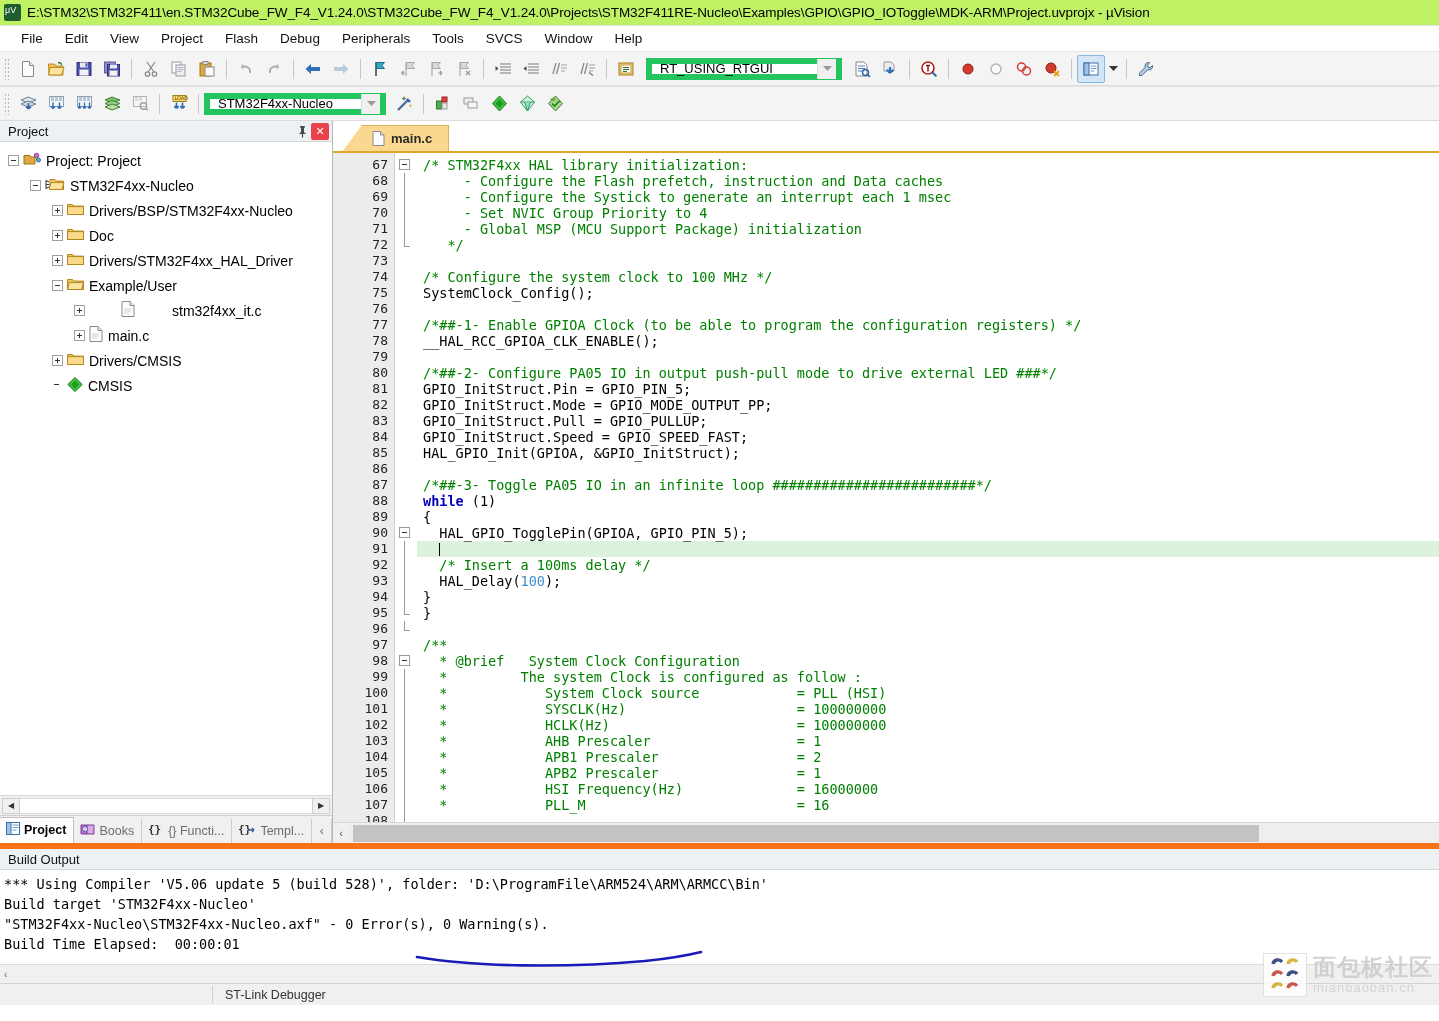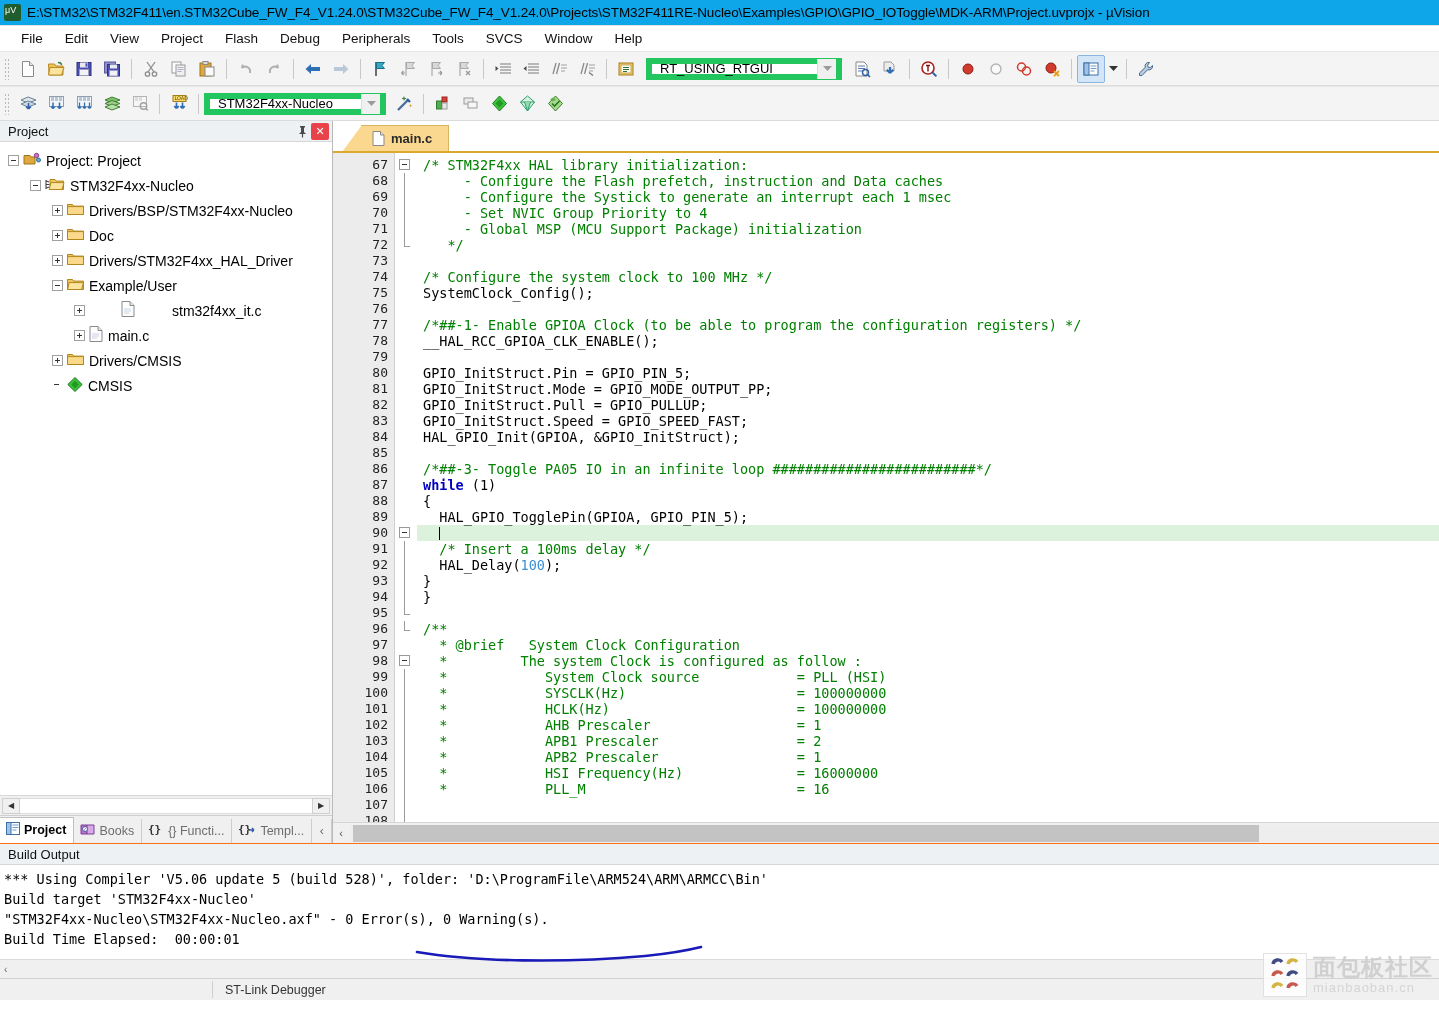--- a/index.html
+++ b/index.html
@@ -1,21 +1,21 @@
 <!DOCTYPE html>
 <html><head>
 <meta charset="utf-8">
 <style>
   * { box-sizing: border-box; margin:0; padding:0; }
   html,body{ width:1439px; height:1021px; overflow:hidden; background:#fff;
     font-family:"Liberation Sans", sans-serif; }
 
   
   .titlebar{ height:26px; display:flex; align-items:center; gap:6px;
-    padding:0 4px; background:#0ea5e9; border-bottom:1px solid #e3e3e3; }
+    padding:0 4px; background:#bef264; border-bottom:1px solid #e3e3e3; }
   .titlebar .appicon{ width:17px; height:17px; background:#1f5c2e; border-radius:2px;
     position:relative; flex:0 0 auto; }
   .titlebar .appicon:after{ content:"μV"; position:absolute; left:1px; top:1px;
     font-size:9px; color:#fff; font-family:"Liberation Sans",sans-serif; }
   .titlebar .ttext{ font-size:13.5px; color:#000; white-space:nowrap; letter-spacing:-0.1px; }
 
   
   .menubar{ height:25px; display:flex; align-items:center; padding-left:10px;
     background:#fff; }
   .menubar .mi{ font-size:13.5px; color:#111; padding:2px 11px; cursor:default; }
@@ -111,21 +111,21 @@
   .caret{ display:inline-block; width:1px; height:13px; background:#000;
     vertical-align:-2px; }
   .ehscroll{ height:21px; background:#f0f0f0; display:flex; align-items:center;
     border-top:1px solid #d5d5d5; }
   .ehs-btn{ width:16px; text-align:center; font-size:11px; color:#555; }
   .ehs-track{ flex:1; height:17px; background:#eee; position:relative; }
   .ehs-thumb{ position:absolute; left:4px; top:0; width:906px; height:17px;
     background:#c3c3c3; }
 
   
-  .buildpanel{ border-top:1px solid #f97316; background:#fff; }
+  .buildpanel{ border-top:6px solid #f97316; background:#fff; }
   .build-head{ height:21px; background:#eef1f4; display:flex; align-items:center;
     padding-left:8px; border-bottom:1px solid #d6d6d6; font-size:13px; color:#111; }
   .build-body{ height:95px; background:#fff; padding:4px 0 0 4px; position:relative;
     border-bottom:1px solid #dcdcdc; }
   .bline{ font-family:"DejaVu Sans Mono", monospace; font-size:13.5px; color:#000;
     height:20px; line-height:20px; white-space:pre; }
   .annot{ position:absolute; left:415px; top:78px; pointer-events:none; }
   .build-scroll{ height:18px; background:#f0f0f0; display:flex; align-items:center;
     padding-left:4px; }
 
@@ -811,20 +811,21 @@
           <div class="cline"><span class="cm">     - Set NVIC Group Priority to 4</span></div>
           <div class="cline"><span class="cm">     - Global MSP (MCU Support Package) initialization</span></div>
           <div class="cline"><span class="cm">   */</span></div>
           <div class="cline">&nbsp;</div>
           <div class="cline"><span class="cm">/* Configure the system clock to 100 MHz */</span></div>
           <div class="cline">SystemClock_Config();</div>
           <div class="cline">&nbsp;</div>
           <div class="cline"><span class="cm">/*##-1- Enable GPIOA Clock (to be able to program the configuration registers) */</span></div>
           <div class="cline">__HAL_RCC_GPIOA_CLK_ENABLE();</div>
           <div class="cline">&nbsp;</div>
+          <div class="cline"><span class="cm">/*##-2- Configure PA05 IO in output push-pull mode to drive external LED ###*/</span></div>
           <div class="cline">GPIO_InitStruct.Pin = GPIO_PIN_5;</div>
           <div class="cline">GPIO_InitStruct.Mode = GPIO_MODE_OUTPUT_PP;</div>
           <div class="cline">GPIO_InitStruct.Pull = GPIO_PULLUP;</div>
           <div class="cline">GPIO_InitStruct.Speed = GPIO_SPEED_FAST;</div>
           <div class="cline">HAL_GPIO_Init(GPIOA, &amp;GPIO_InitStruct);</div>
           <div class="cline">&nbsp;</div>
           <div class="cline"><span class="cm">/*##-3- Toggle PA05 IO in an infinite loop #########################*/</span></div>
           <div class="cline"><span class="kw">while</span> (1)</div>
           <div class="cline">{</div>
           <div class="cline">  HAL_GPIO_TogglePin(GPIOA, GPIO_PIN_5);</div>

